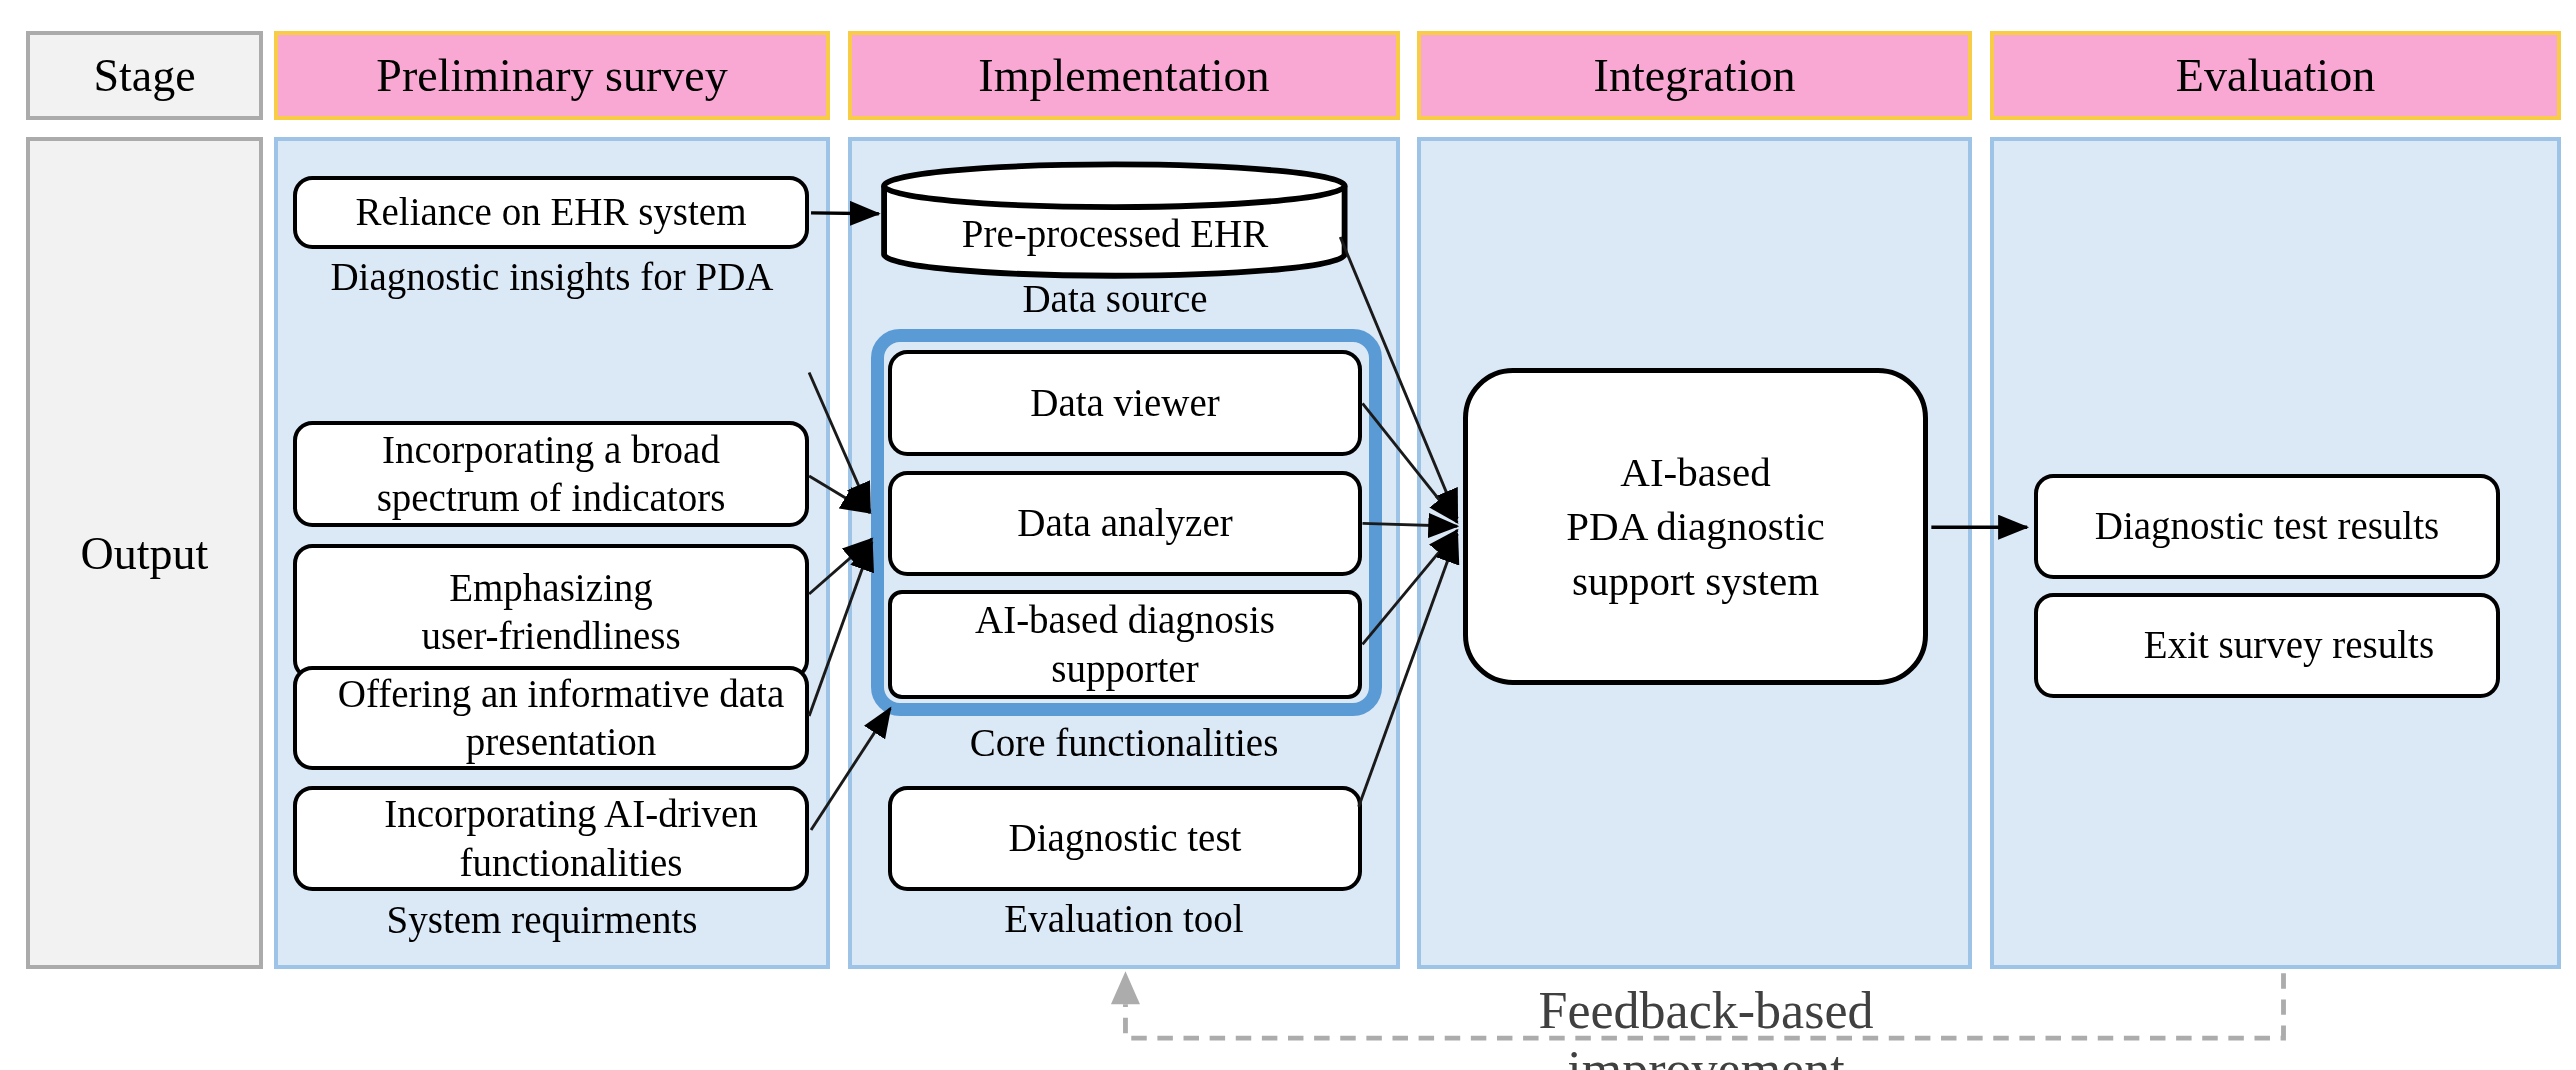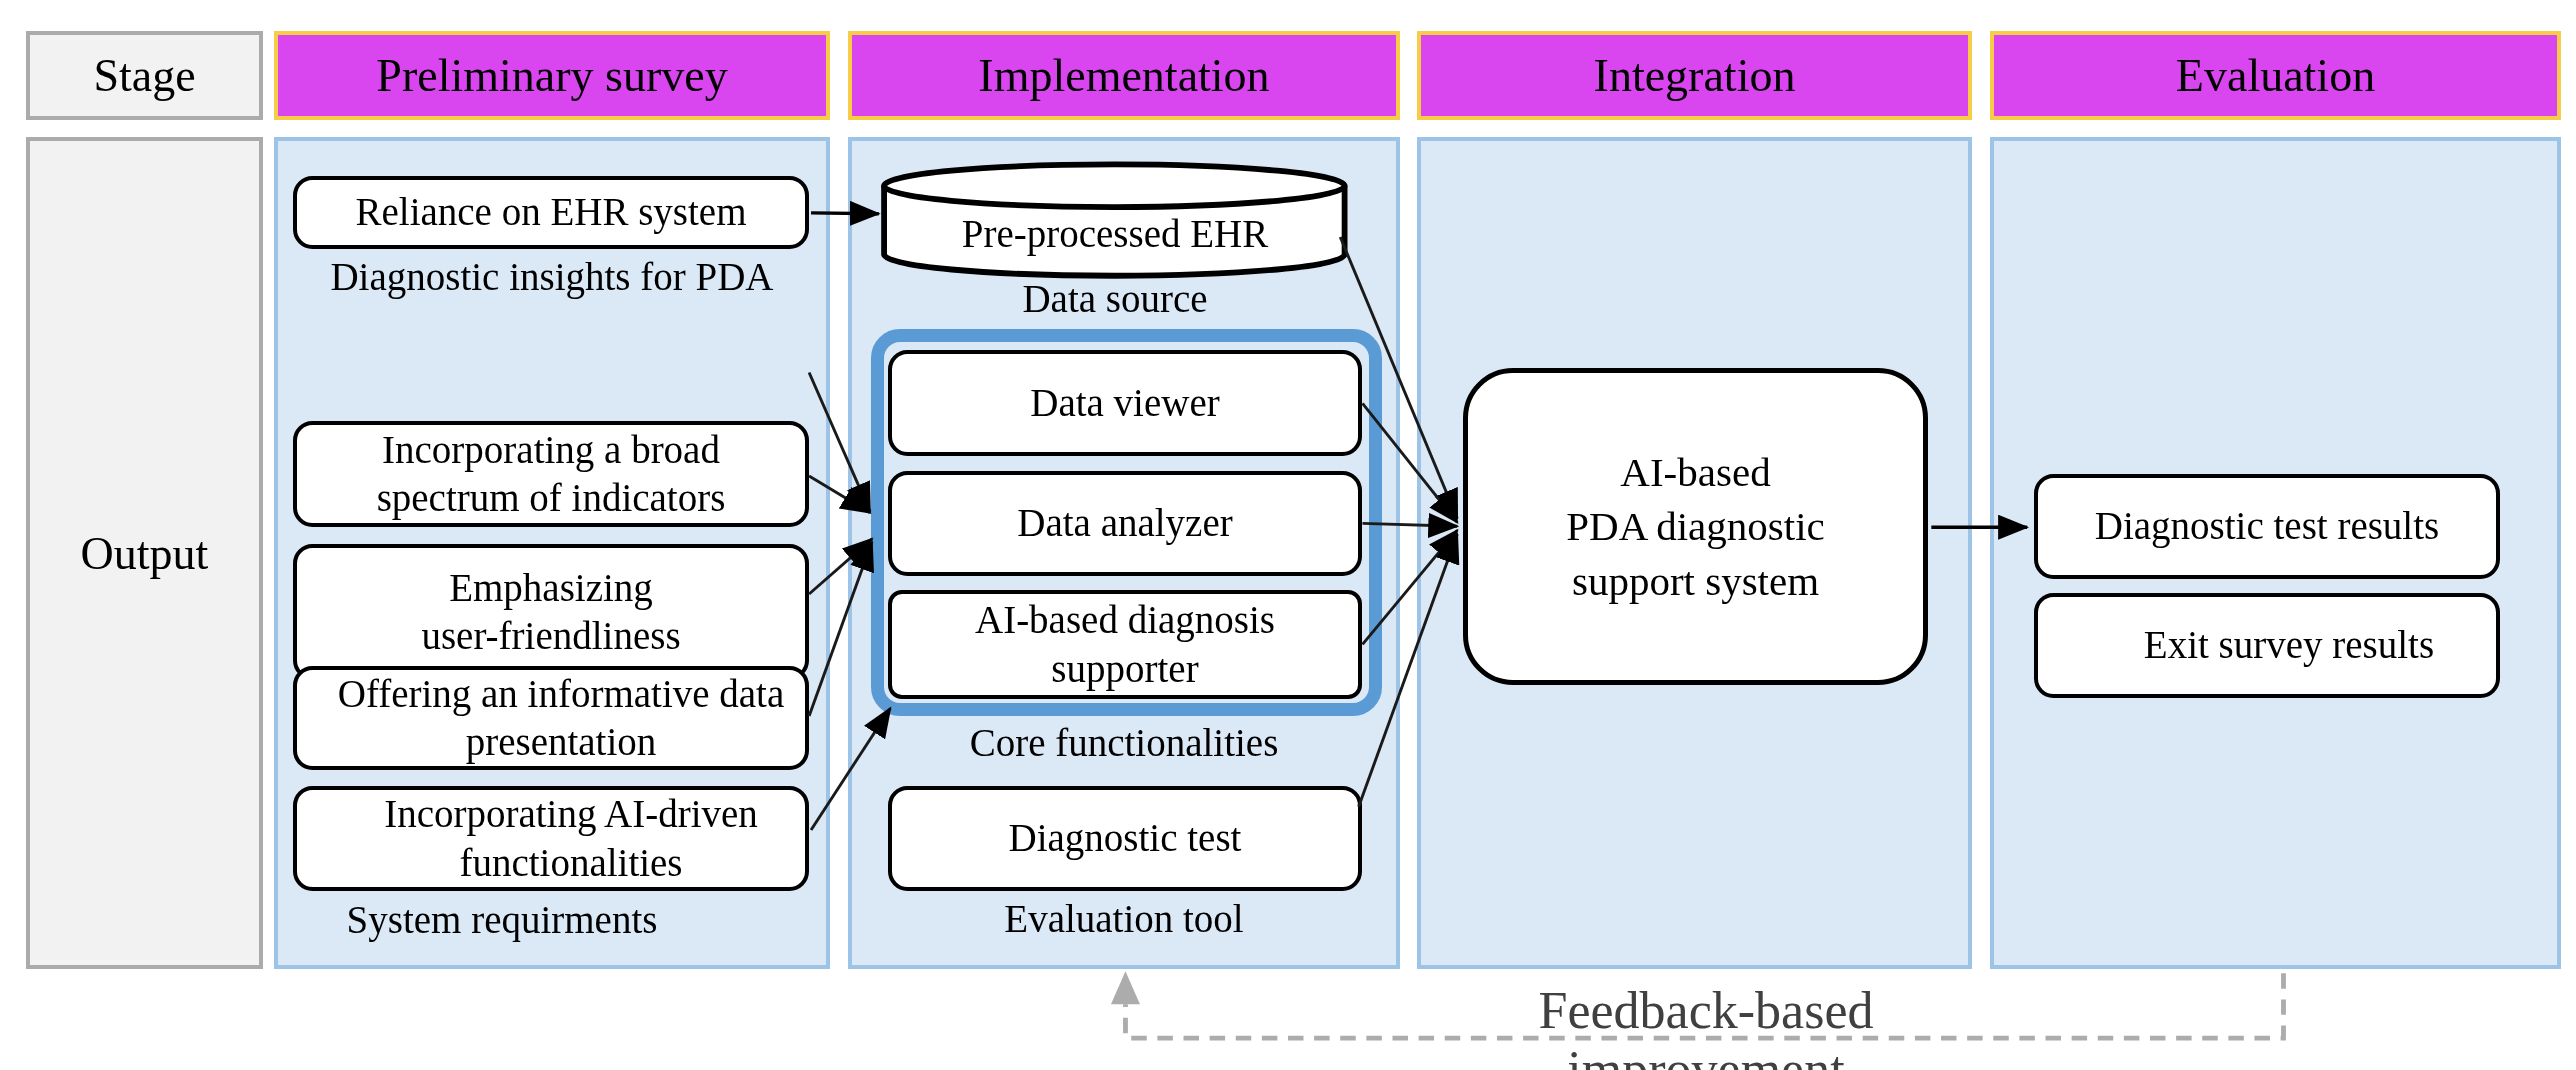--- a/index.html
+++ b/index.html
@@ -3,21 +3,21 @@
 <meta charset="utf-8">
 <style>
   html,body { margin:0; padding:0; background:#ffffff; }
   .canvas {
     position:relative; width:2576px; height:1070px; background:#ffffff;
     font-family:"Liberation Serif","DejaVu Serif",serif; color:#000;
     overflow:hidden;
   }
   .hdr {
     position:absolute; top:31px; height:89px; box-sizing:border-box;
-    background:#d946ef; border:4.8px solid #F8CC46;
+    background:#f9a8d4; border:4.8px solid #F8CC46;
     display:flex; align-items:center; justify-content:center;
     font-size:46px;
   }
   .hdr-stage { background:#F2F2F2; border-color:#ABABAB; }
   .panel {
     position:absolute; top:137px; height:832px; box-sizing:border-box;
     background:#DBE8F6; border:4.8px solid #9DC3E6;
   }
   .panel-stage {
     background:#F2F2F2; border-color:#ABABAB;
@@ -89,21 +89,21 @@
     <div>user-friendliness</div>
   </div>
   <div class="node" style="left:293px;top:666px;width:516px;height:104px;padding-left:20px;">
     <div>Offering an informative data</div>
     <div>presentation</div>
   </div>
   <div class="node" style="left:293px;top:786px;width:516px;height:105px;padding-left:40px;">
     <div>Incorporating AI-driven</div>
     <div>functionalities</div>
   </div>
-  <div class="caption" style="left:274px;top:897px;width:456px;">System requirments</div>
+  <div class="caption" style="left:274px;top:897px;width:456px;padding-left:40px;">System requirments</div>
 
   <div class="cyl-label" style="left:884px;top:211px;width:462px;">Pre-processed EHR</div>
   <div class="caption" style="left:884px;top:276px;width:462px;">Data source</div>
 
   <div class="group"></div>
 
   <div class="node" style="left:888px;top:350px;width:474px;height:106px;">
     <div>Data viewer</div>
   </div>
   <div class="node" style="left:888px;top:471px;width:474px;height:105px;">

